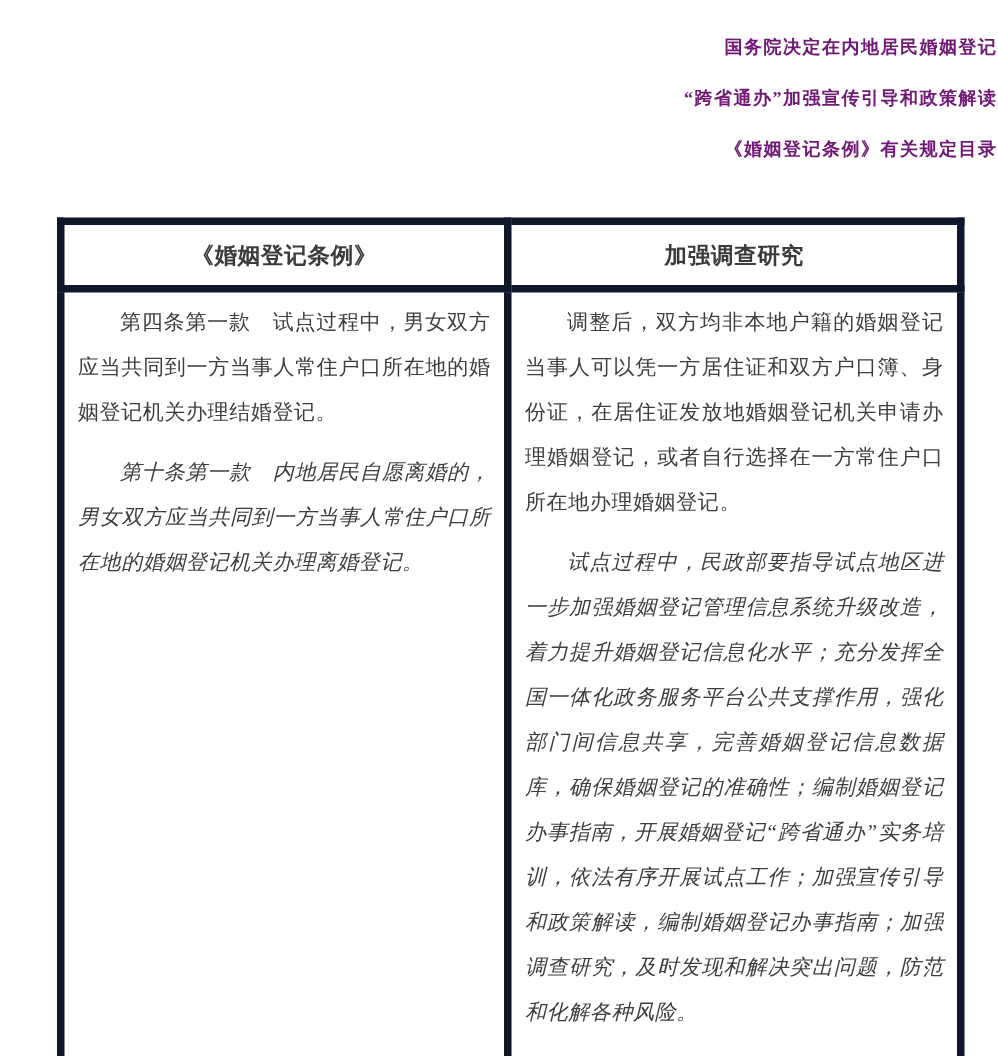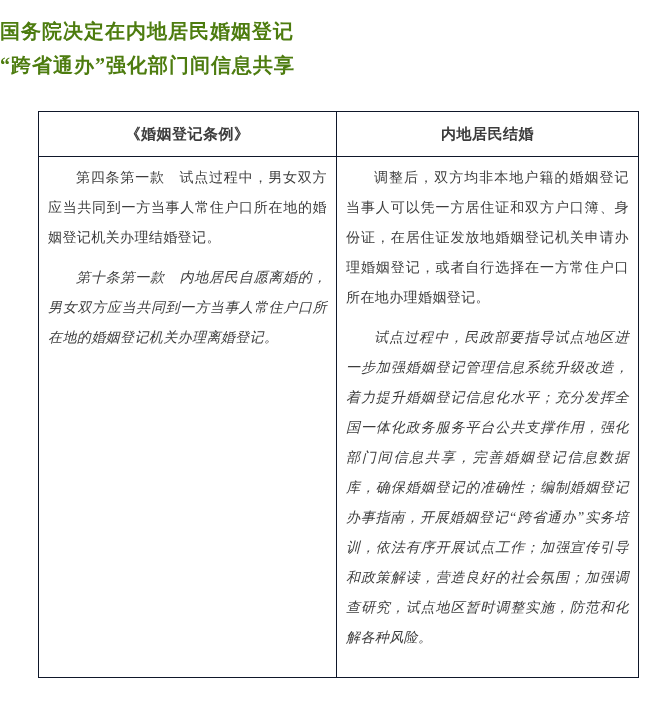--- a/index.html
+++ b/index.html
@@ -14,36 +14,36 @@
     font-family: "Liberation Serif", "DejaVu Serif", serif;
     overflow: hidden;
   }
   .doc {
     width: 665px;
     height: 704px;
     box-sizing: border-box;
   }
   .title-block {
     margin-top: 14px;
-    text-align: left;
+    text-align: right;
     font-weight: bold;
-    font-size: 20px;
+    font-size: 12px;
     line-height: 34px;
     letter-spacing: 1px;
-    color: #4d7c0f;
+    color: #701a75;
   }
   table.reg-table {
     border-collapse: collapse;
     table-layout: fixed;
     width: 600px;
     margin: 29px 0 0 38px;
   }
   table.reg-table th,
   table.reg-table td {
-    border: 1px solid #0f172a;
+    border: 5px solid #0f172a;
     box-sizing: border-box;
   }
   table.reg-table th {
     height: 45px;
     font-size: 15px;
     font-weight: bold;
     text-align: center;
     vertical-align: middle;
     letter-spacing: 0.5px;
     color: #3b3b3b;
@@ -65,41 +65,42 @@
     font-style: italic;
   }
 </style>
 </head>
 <body>
 
 <div class="doc">
 
   <div class="title-block">
     <div>国务院决定在内地居民婚姻登记</div>
-    <div>“跨省通办”强化部门间信息共享</div>
+    <div>“跨省通办”加强宣传引导和政策解读</div>
+    <div>《婚姻登记条例》有关规定目录</div>
   </div>
 
   <table class="reg-table">
     <colgroup>
       <col style="width:298px">
       <col style="width:302px">
     </colgroup>
     <thead>
       <tr>
         <th>《婚姻登记条例》</th>
-        <th>内地居民结婚</th>
+        <th>加强调查研究</th>
       </tr>
     </thead>
     <tbody>
       <tr>
         <td>
           <p>第四条第一款　试点过程中，男女双方应当共同到一方当事人常住户口所在地的婚姻登记机关办理结婚登记。</p>
           <p>第十条第一款　内地居民自愿离婚的，男女双方应当共同到一方当事人常住户口所在地的婚姻登记机关办理离婚登记。</p>
         </td>
         <td>
           <p>调整后，双方均非本地户籍的婚姻登记当事人可以凭一方居住证和双方户口簿、身份证，在居住证发放地婚姻登记机关申请办理婚姻登记，或者自行选择在一方常住户口所在地办理婚姻登记。</p>
-          <p>试点过程中，民政部要指导试点地区进一步加强婚姻登记管理信息系统升级改造，着力提升婚姻登记信息化水平；充分发挥全国一体化政务服务平台公共支撑作用，强化部门间信息共享，完善婚姻登记信息数据库，确保婚姻登记的准确性；编制婚姻登记办事指南，开展婚姻登记“跨省通办”实务培训，依法有序开展试点工作；加强宣传引导和政策解读，营造良好的社会氛围；加强调查研究，试点地区暂时调整实施，防范和化解各种风险。</p>
+          <p>试点过程中，民政部要指导试点地区进一步加强婚姻登记管理信息系统升级改造，着力提升婚姻登记信息化水平；充分发挥全国一体化政务服务平台公共支撑作用，强化部门间信息共享，完善婚姻登记信息数据库，确保婚姻登记的准确性；编制婚姻登记办事指南，开展婚姻登记“跨省通办”实务培训，依法有序开展试点工作；加强宣传引导和政策解读，编制婚姻登记办事指南；加强调查研究，及时发现和解决突出问题，防范和化解各种风险。</p>
         </td>
       </tr>
     </tbody>
   </table>
 
 </div>
 
 </body></html>

